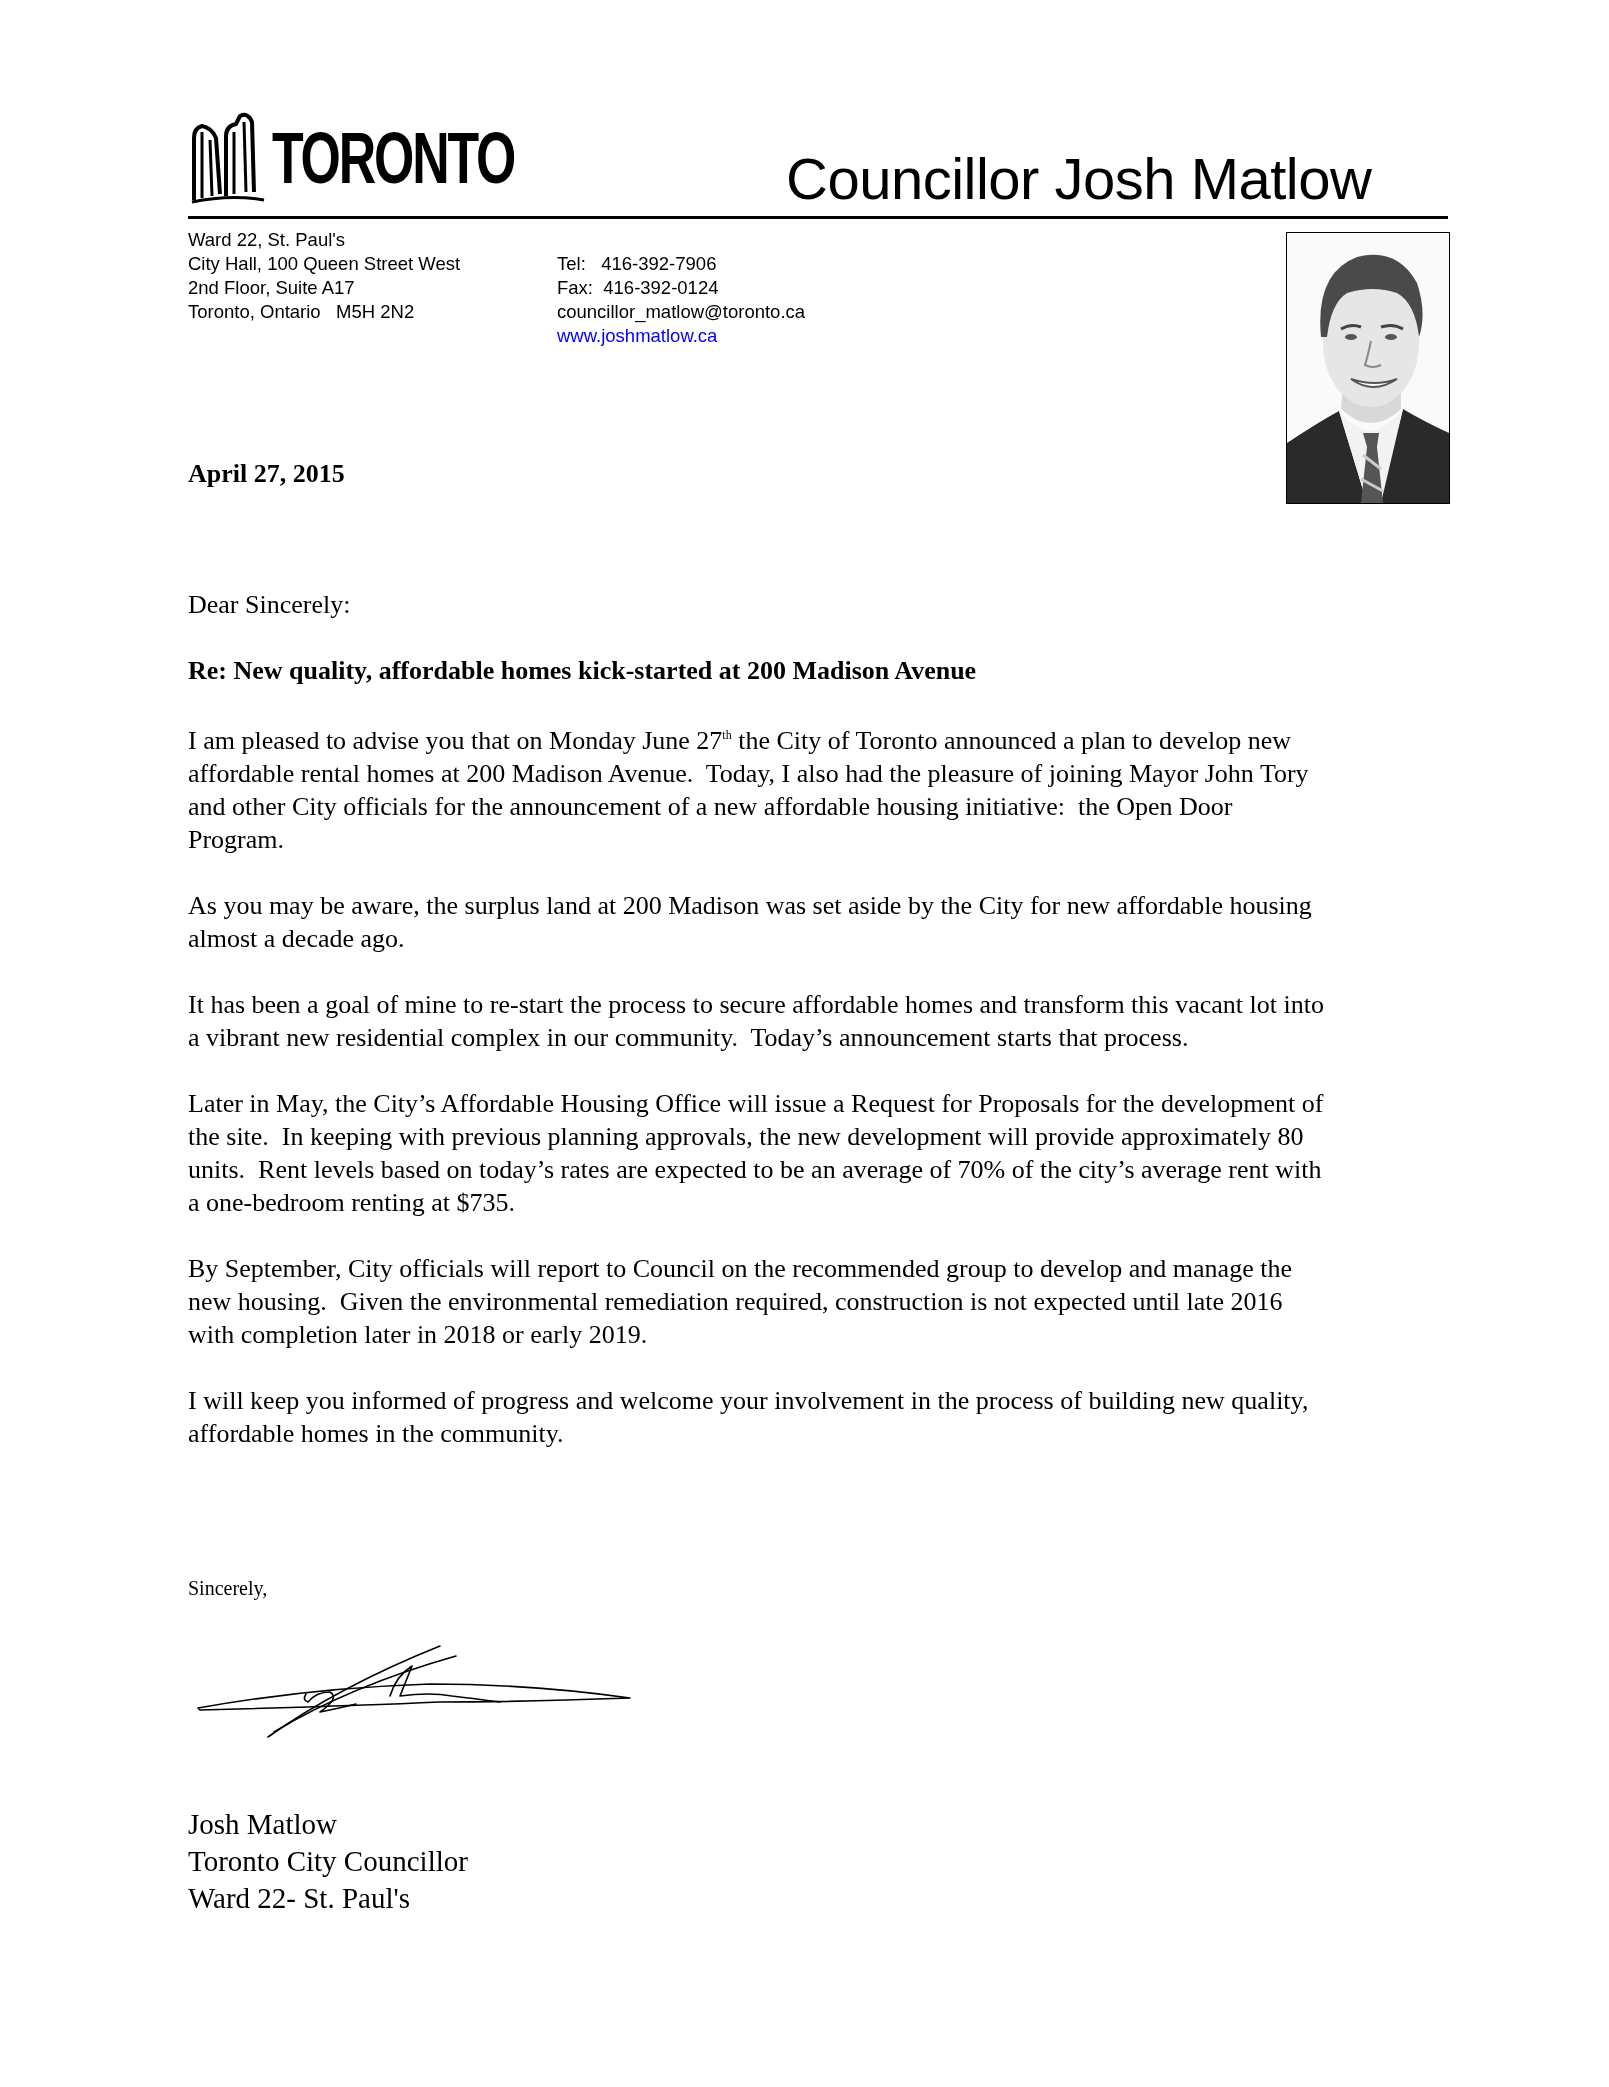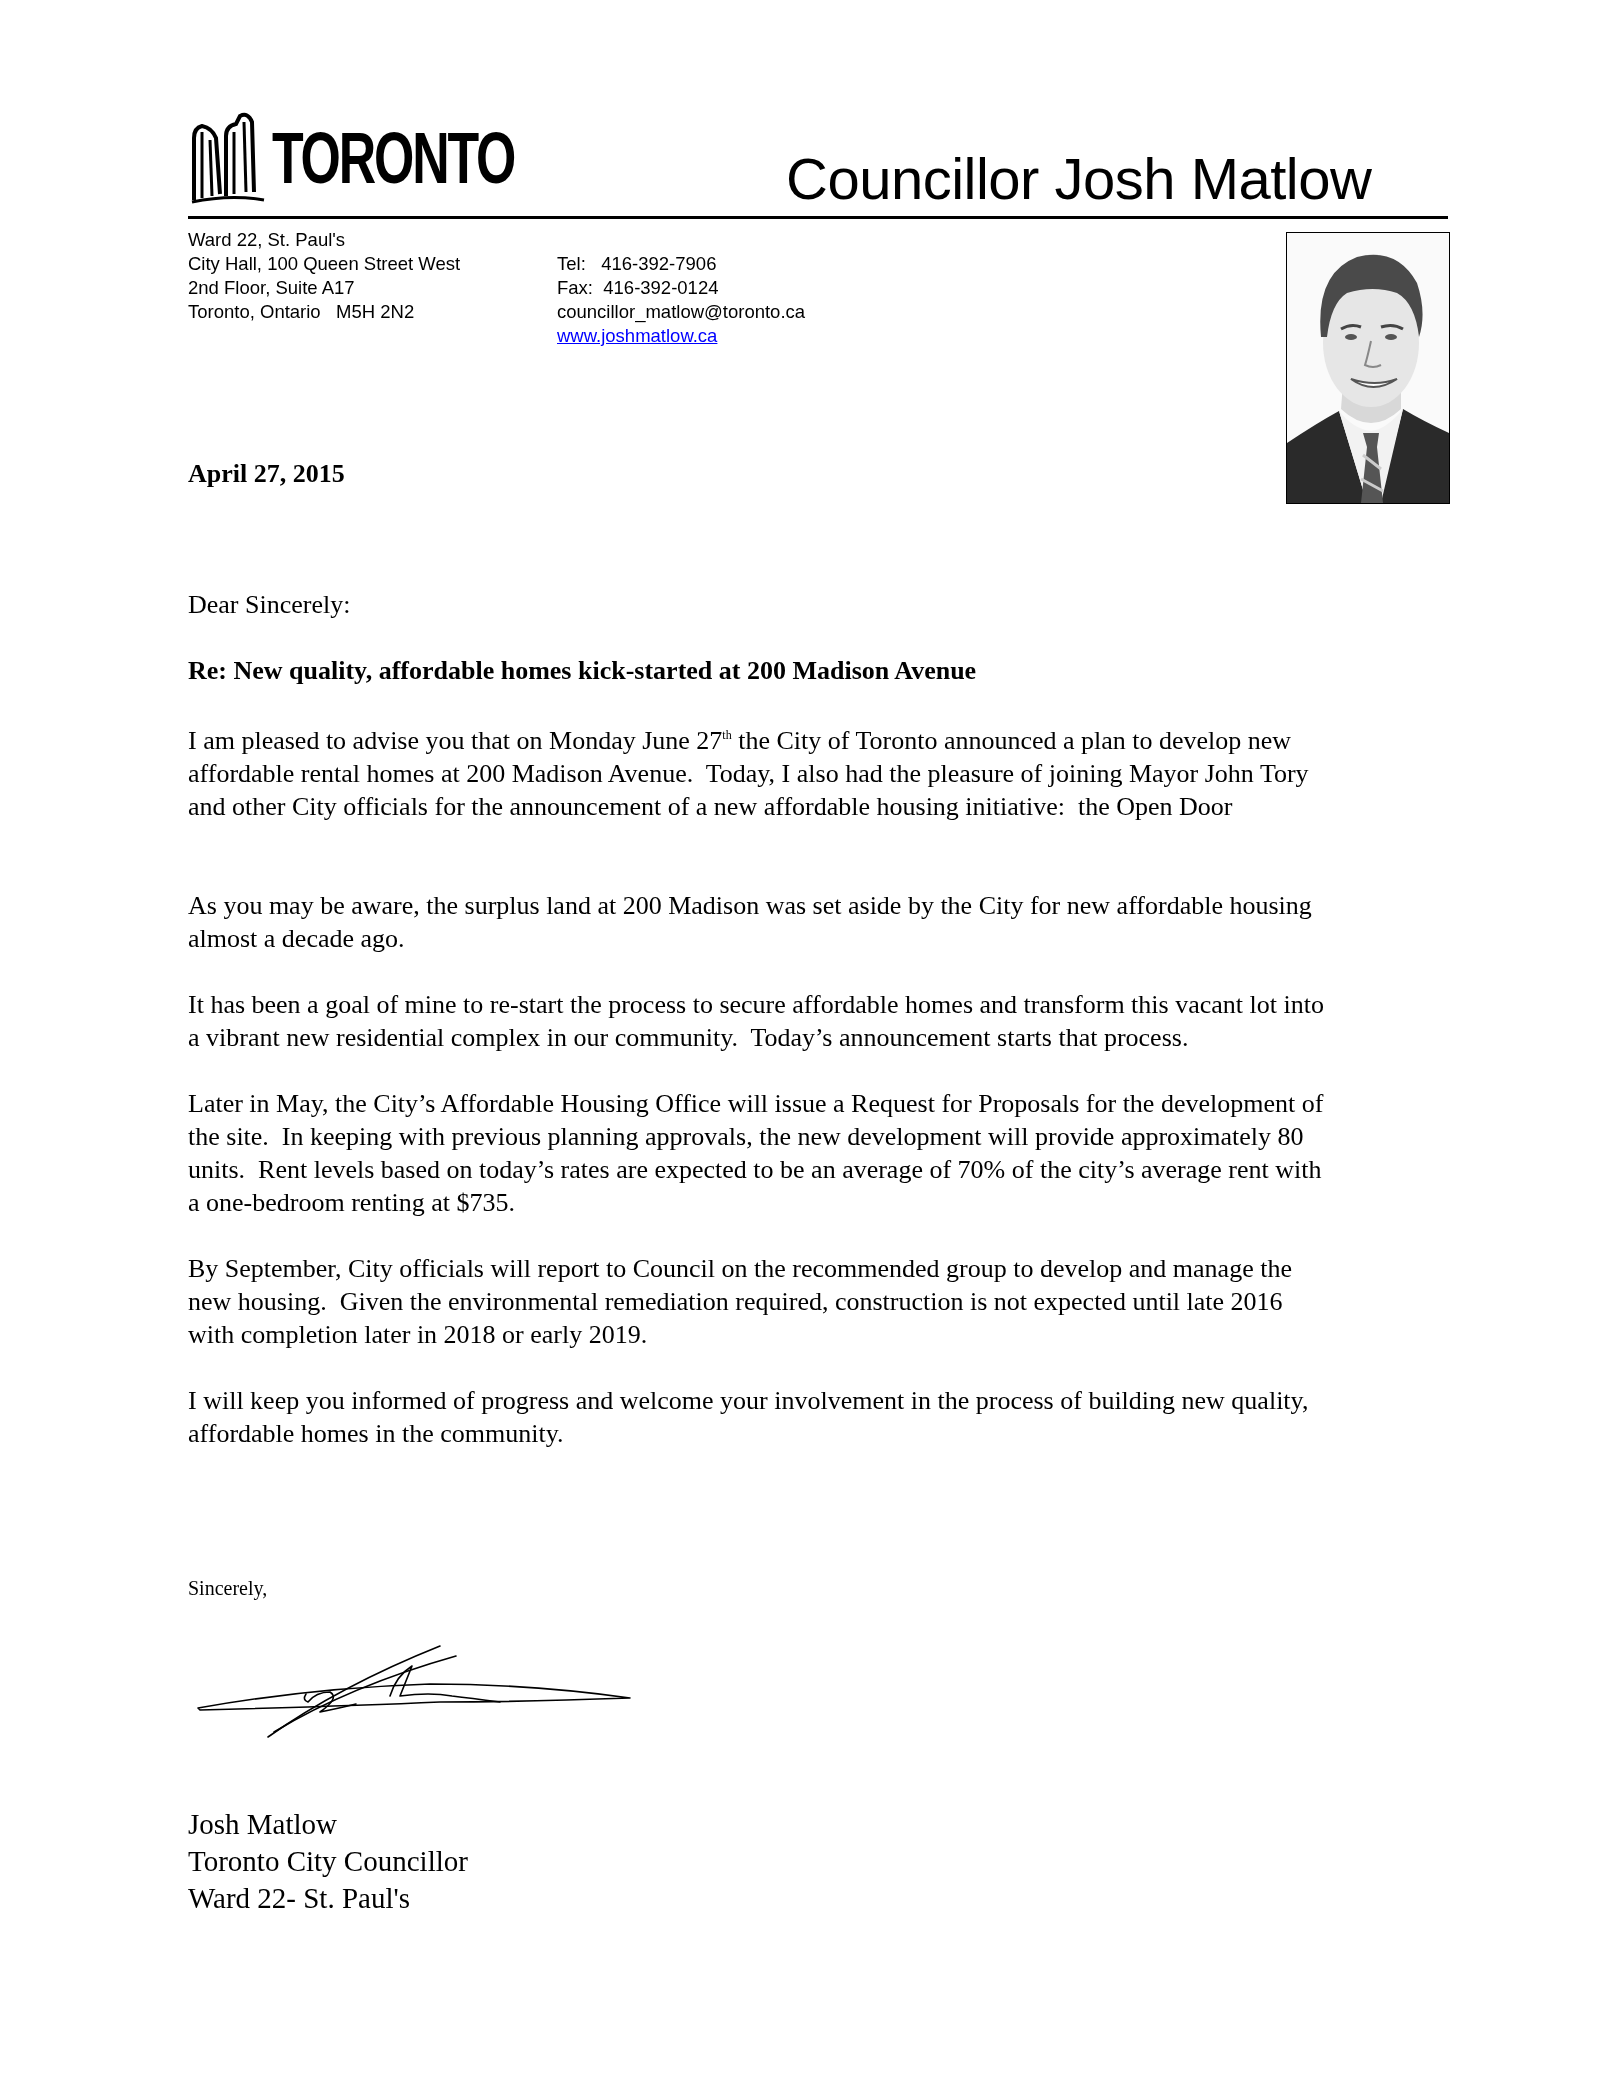--- a/index.html
+++ b/index.html
@@ -14,21 +14,21 @@
                font-size:72px; line-height:72px; letter-spacing:-3px; transform:scaleX(0.72); transform-origin:left top;
                white-space:nowrap; }
 
   .title { left:786px; top:146px; font-size:58px; line-height:66px; white-space:nowrap; letter-spacing:-0.5px; }
   .rule { left:188px; top:216px; width:1260px; height:3px; background:#000; }
 
   .contact { font-size:18.5px; line-height:24px; white-space:nowrap; }
   .contact-left { left:188px; top:228px; }
   .contact-right { left:557px; top:252px; }
   .contact .bold { font-weight:normal; }
-  .contact a { color:#0000ff; text-decoration:underline; }
+  .contact a { color:#0000ff; }
 
   .photo { left:1286px; top:232px; width:162px; height:270px; border:1.5px solid #000; background:#fff; overflow:hidden; }
 
   .letter { font-size:26px; line-height:33px; white-space:nowrap; }
   .date { left:188px; top:457px; font-weight:bold; }
   .salutation { left:188px; top:588px; }
   .subject { left:188px; top:654px; font-weight:bold; }
   .para { left:188px; }
   .para div { height:33px; }
   sup { font-size:12px; line-height:0; vertical-align:10px;margin-top:19px; }
@@ -102,20 +102,21 @@
 </div>
 
 <div class="abs letter serif date">April 27, 2015</div>
 <div class="abs letter serif salutation">Dear Sincerely:</div>
 <div class="abs letter serif subject">Re: New quality, affordable homes kick-started at 200 Madison Avenue</div>
 
 <div class="abs letter serif para" style="top:724px">
   <div><span>I am pleased to advise you that on Monday June 27</span><sup>th</sup><span style="white-space:pre"> the City of Toronto announced a plan to develop new</span></div>
   <div style="white-space:pre">affordable rental homes at 200 Madison Avenue.  Today, I also had the pleasure of joining Mayor John Tory</div>
   <div style="white-space:pre">and other City officials for the announcement of a new affordable housing initiative:  the Open Door</div>
+  <div>Program.</div>
 </div>
 
 <div class="abs letter serif para" style="top:889px">
   <div>As you may be aware, the surplus land at 200 Madison was set aside by the City for new affordable housing</div>
   <div>almost a decade ago.</div>
 </div>
 
 <div class="abs letter serif para" style="top:988px">
   <div>It has been a goal of mine to re-start the process to secure affordable homes and transform this vacant lot into</div>
   <div style="white-space:pre">a vibrant new residential complex in our community.  Today’s announcement starts that process.</div>

